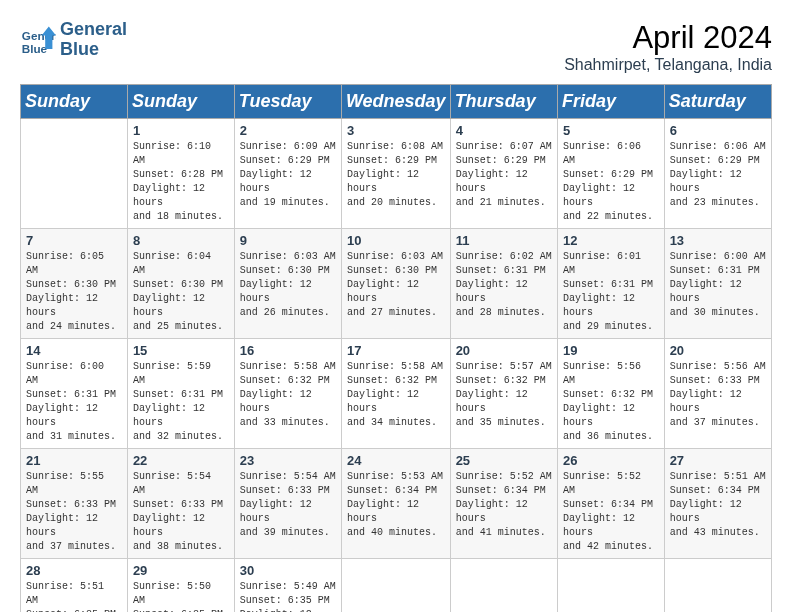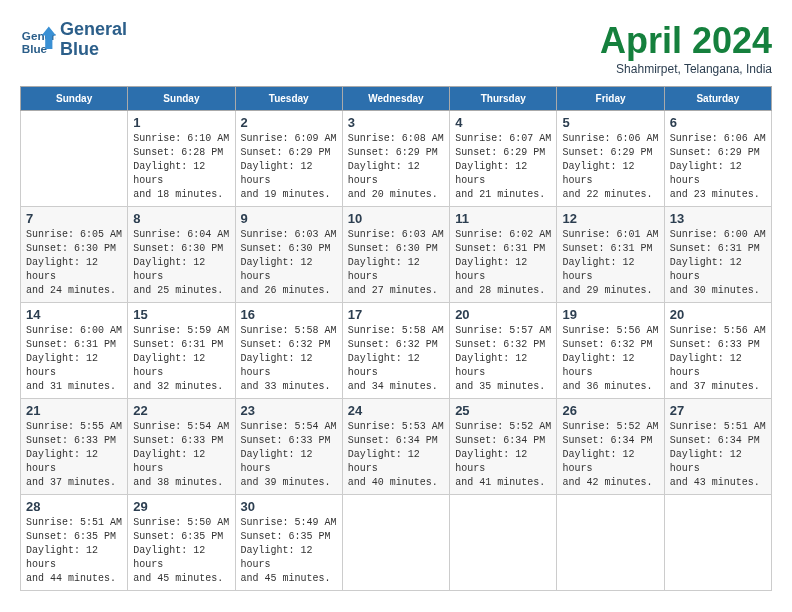--- a/index.html
+++ b/index.html
@@ -28,41 +28,42 @@
     }
     .logo-icon {
       width: 36px;
       height: 36px;
       margin-right: 4px;
     }
     .title-area {
       text-align: right;
     }
     .month-title {
-      font-size: 36px;
-      font-weight: bold;
-      color: #15803d;
+      font-size: 31px;
+      font-weight: normal;
+      color: #000000;
     }
     .location {
-      font-size: 12px;
+      font-size: 16px;
       color: #2c3e50;
     }
     table {
       width: 100%;
       border-collapse: collapse;
       font-size: 11px;
     }
     thead tr th {
       background-color: #2c6fad;
       color: #fff;
       padding: 6px 4px;
-      text-align: center;
-      font-size: 10px;
+      text-align: left;
+      font-size: 18px;
       font-weight: bold;
       border: 1px solid #aaa;
+      font-style: italic;
     }
     tbody tr td {
       border: 1px solid #ccc;
       vertical-align: top;
       padding: 4px 5px;
       height: 80px;
       width: 108px;
       background: #fff;
     }
     tbody tr:nth-child(even) td {

